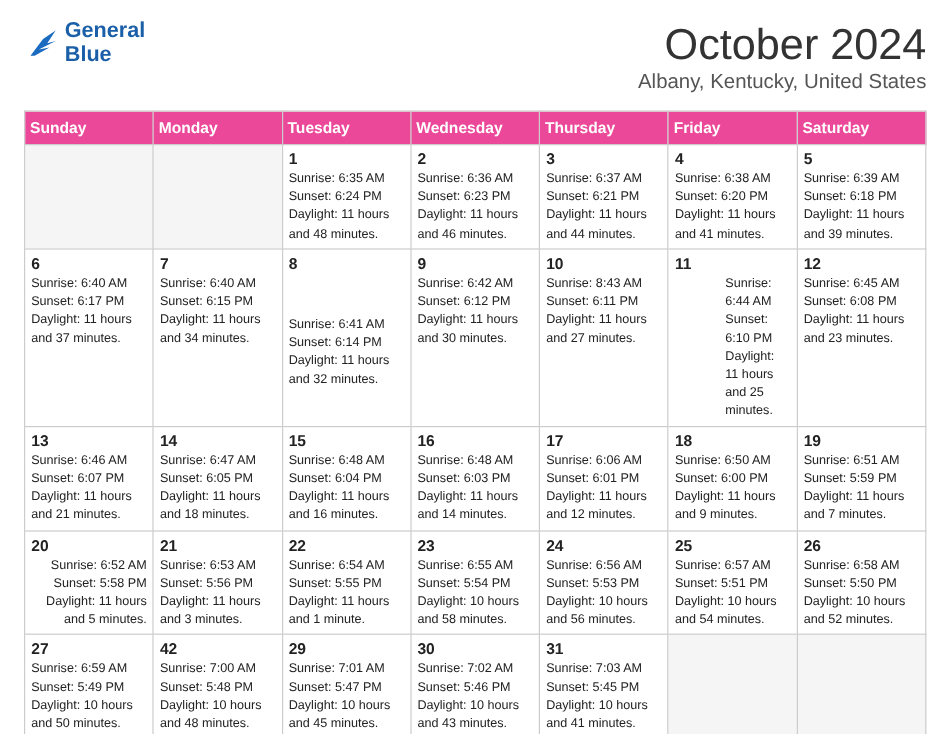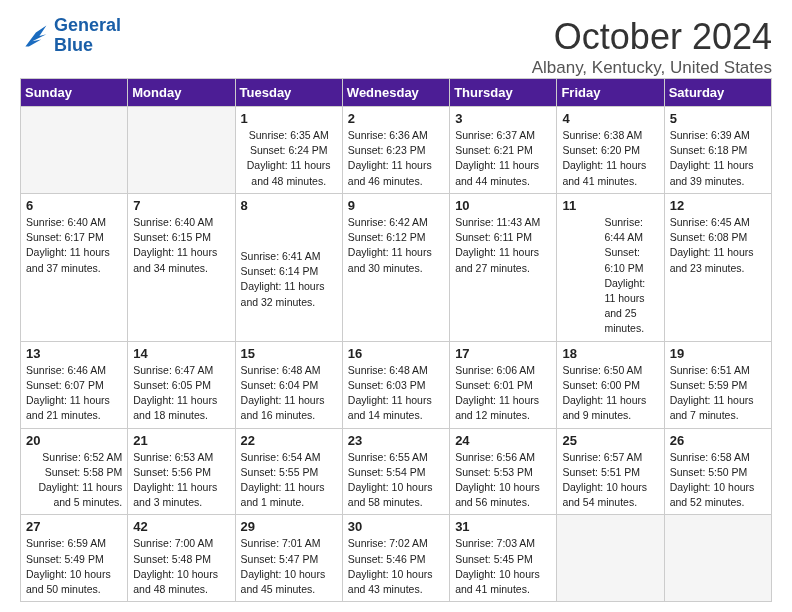--- a/index.html
+++ b/index.html
@@ -7,21 +7,21 @@
       font-family: Arial, sans-serif;
       background: #fff;
       width: 792px;
       min-height: 612px;
       padding: 16px 20px;
     }
     .header {
       display: flex;
       justify-content: space-between;
       align-items: flex-start;
-      margin-bottom: 0;
+      margin-bottom: 14px;
     }
     .logo {
       display: flex;
       align-items: center;
       gap: 4px;
     }
     .logo-text {
       font-size: 18px;
       font-weight: bold;
       color: #333;
@@ -45,21 +45,21 @@
     .location {
       font-size: 17px;
       color: #555;
     }
     table {
       width: 100%;
       border-collapse: collapse;
       table-layout: fixed;
     }
     th {
-      background-color: #4c1d95;
+      background-color: #ec4899;
       color: #fff;
       font-size: 13px;
       font-weight: bold;
       padding: 6px 4px;
       text-align: left;
       border: 1px solid #ccc;
     }
     td {
       border: 1px solid #ccc;
       vertical-align: top;
@@ -121,21 +121,21 @@
         <th>Friday</th>
         <th>Saturday</th>
       </tr>
   </thead>
   <tbody id="calendar-body">
       <tr>
         <td class="empty"></td>
         <td class="empty"></td>
         <td>
           <span class="day-num">1</span>
-          <div class="cell-content" style="white-space: pre-line; text-align: center;">Sunrise: 6:35 AM
+          <div class="cell-content" style="white-space: pre-line;">Sunrise: 6:35 AM
 Sunset: 6:24 PM
 Daylight: 11 hours and 48 minutes.</div>
         </td>
         <td>
           <span class="day-num">2</span>
           <div class="cell-content" style="white-space: pre-line;">Sunrise: 6:36 AM
 Sunset: 6:23 PM
 Daylight: 11 hours and 46 minutes.</div>
         </td>
         <td>
@@ -177,21 +177,21 @@
 Daylight: 11 hours and 32 minutes.</div>
         </td>
         <td>
           <span class="day-num">9</span>
           <div class="cell-content" style="white-space: pre-line;">Sunrise: 6:42 AM
 Sunset: 6:12 PM
 Daylight: 11 hours and 30 minutes.</div>
         </td>
         <td>
           <span class="day-num">10</span>
-          <div class="cell-content" style="white-space: pre-line;">Sunrise: 11:43 AM
+          <div class="cell-content" style="white-space: pre-line;">Sunrise: 8:43 AM
 Sunset: 6:11 PM
 Daylight: 11 hours and 27 minutes.</div>
         </td>
         <td>
           <span class="day-num">11</span>
           <div class="cell-content" style="white-space: pre-line; margin-left: 42px;">Sunrise: 6:44 AM
 Sunset: 6:10 PM
 Daylight: 11 hours and 25 minutes.</div>
         </td>
         <td>

